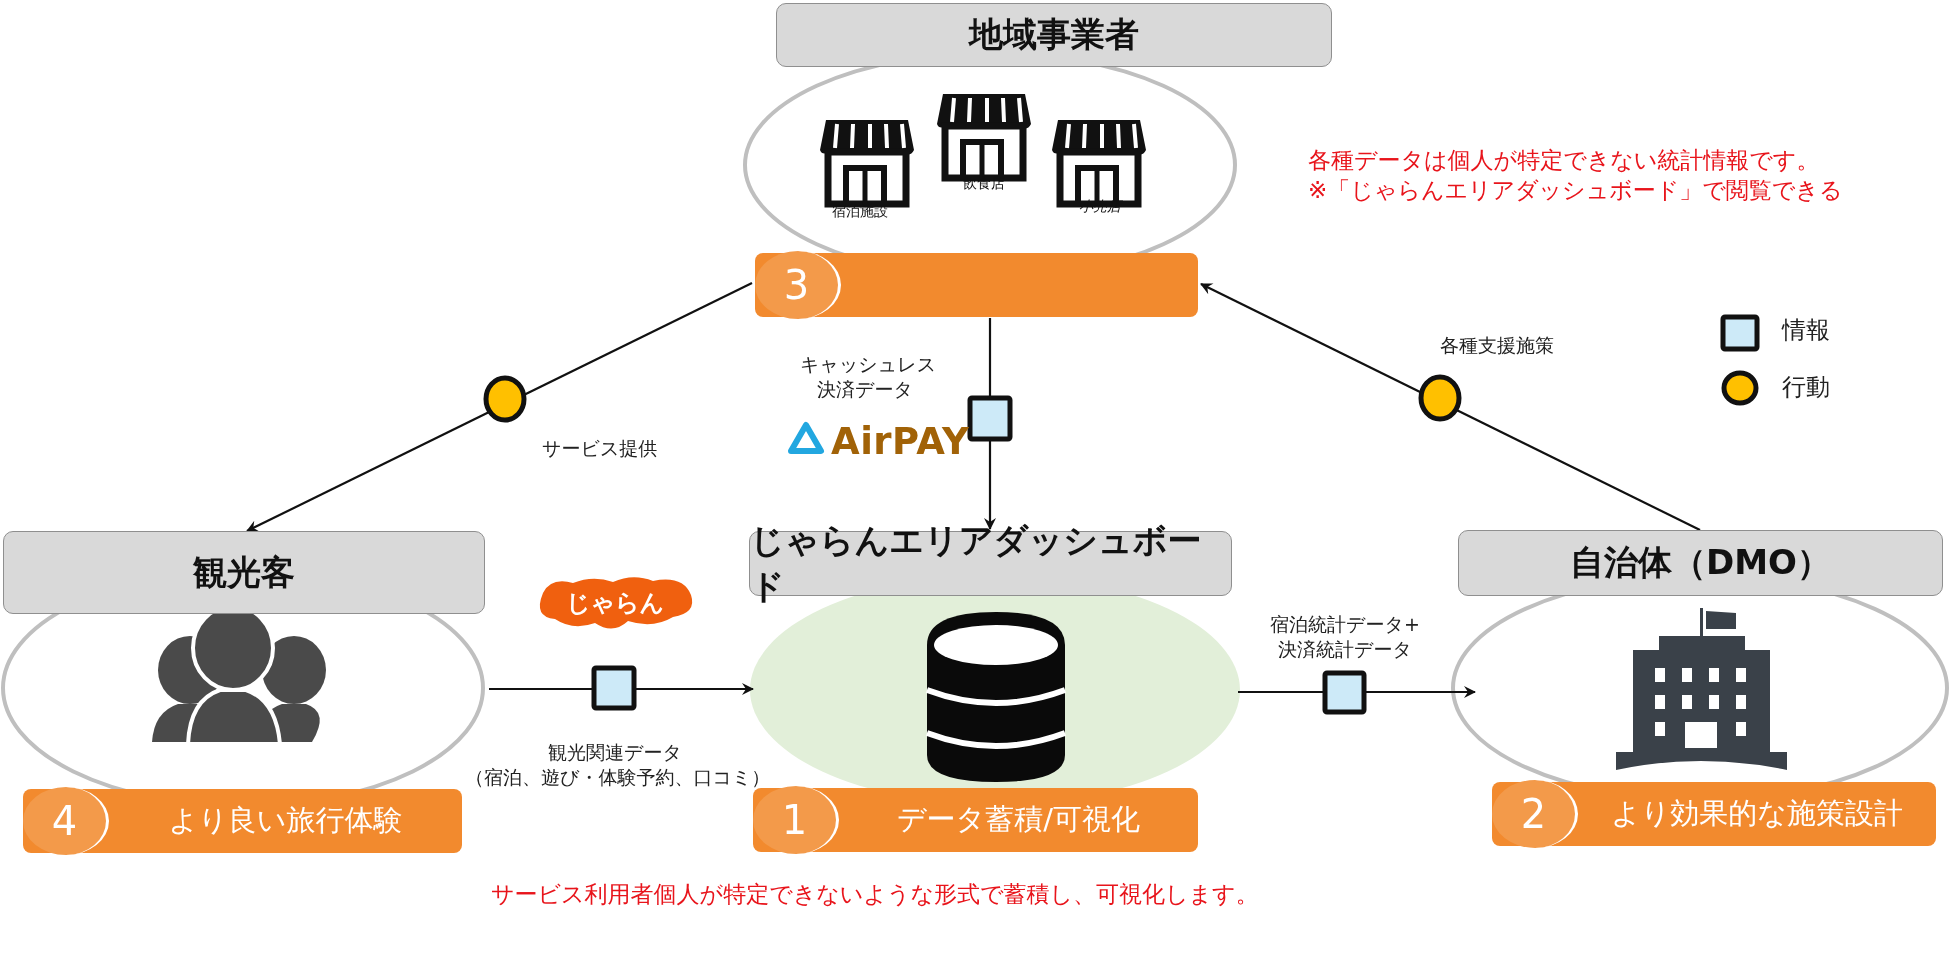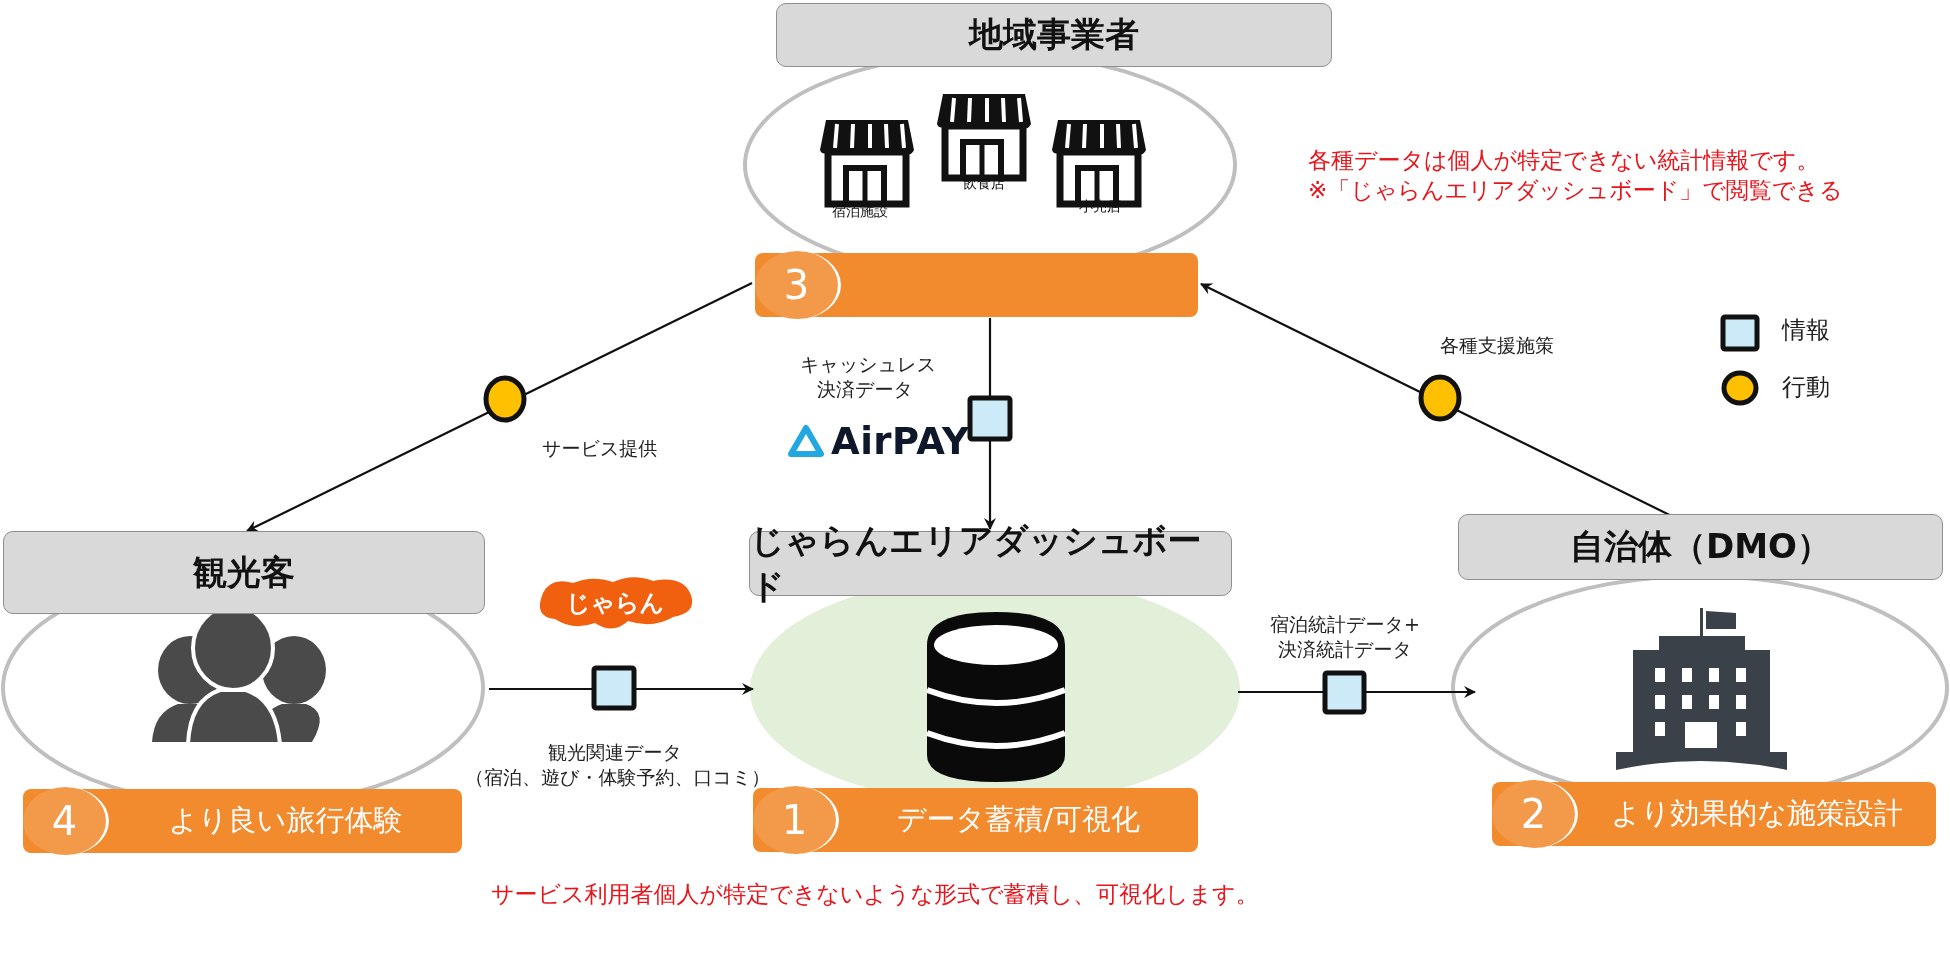--- a/index.html
+++ b/index.html
@@ -20,21 +20,21 @@
             color: #fff; font-size: 40px; }
   .banner .label { position: absolute; left: 86px; right: 0; top: 0; bottom: 0;
             display: flex; align-items: center; justify-content: center;
             color: #fff; font-size: 29px; }
 
   .txt { position: absolute; font-size: 19px; color: #222; white-space: nowrap; line-height: 1.3; }
   .center { text-align: center; }
   .note { position: absolute; color: #e8141b; font-size: 23px; line-height: 1.3; white-space: nowrap; }
   .shop-label { position: absolute; font-size: 14px; color: #111; white-space: nowrap; }
   .legend-label { position: absolute; font-size: 24px; color: #222; }
-  .airpay { position: absolute; display: flex; align-items: center; color: #0f172a;
+  .airpay { position: absolute; display: flex; align-items: flex-start; color: #a16207;
             font-size: 37px; font-weight: bold; letter-spacing: 0.5px; }
   .jalan-logo { position: absolute; width: 165px; height: 62px; }
 </style>
 </head>
 <body>
 
 <svg class="layer" viewBox="0 0 1950 965">
   <defs>
     <marker id="arrow" viewBox="0 0 12 12" refX="11" refY="6" markerWidth="12" markerHeight="12" orient="auto-start-reverse" markerUnits="userSpaceOnUse">
       <path d="M0,0 L12,6 L0,12 L4,6 Z" fill="#111"></path>
@@ -124,27 +124,27 @@
 
 <div class="header-box" style="left:748px;top:3px;width:556px;height:64px;margin-left:28px;">
   <span>地域事業者</span>
 </div>
 <div class="header-box" style="left:3px;top:531px;width:482px;height:83px;">
   <span>観光客</span>
 </div>
 <div class="header-box" style="left:749px;top:531px;width:483px;height:65px;">
   <span>じゃらんエリアダッシュボード</span>
 </div>
-<div class="header-box" style="left:1458px;top:514px;width:485px;height:66px;">
+<div class="header-box" style="left:1458px;top:530px;width:485px;height:66px;">
   <span>自治体（DMO）</span>
 </div>
 
 <div class="shop-label" style="left:832px;top:203px;">宿泊施設</div>
 <div class="shop-label" style="left:963px;top:175px;">飲食店</div>
-<div class="shop-label" style="left:1079px;top:198px;">小売店</div>
+<div class="shop-label" style="left:1079px;top:198px;font-style:italic;">小売店</div>
 
 <div class="banner" style="left:755px;top:253px;width:443px;">
   <div class="num-circle">3</div>
 </div>
 <div class="banner" style="left:23px;top:789px;width:439px;">
   <div class="num-circle">4</div>
   <div class="label">より良い旅行体験</div>
 </div>
 <div class="banner" style="left:753px;top:788px;width:445px;">
   <div class="num-circle">1</div>

